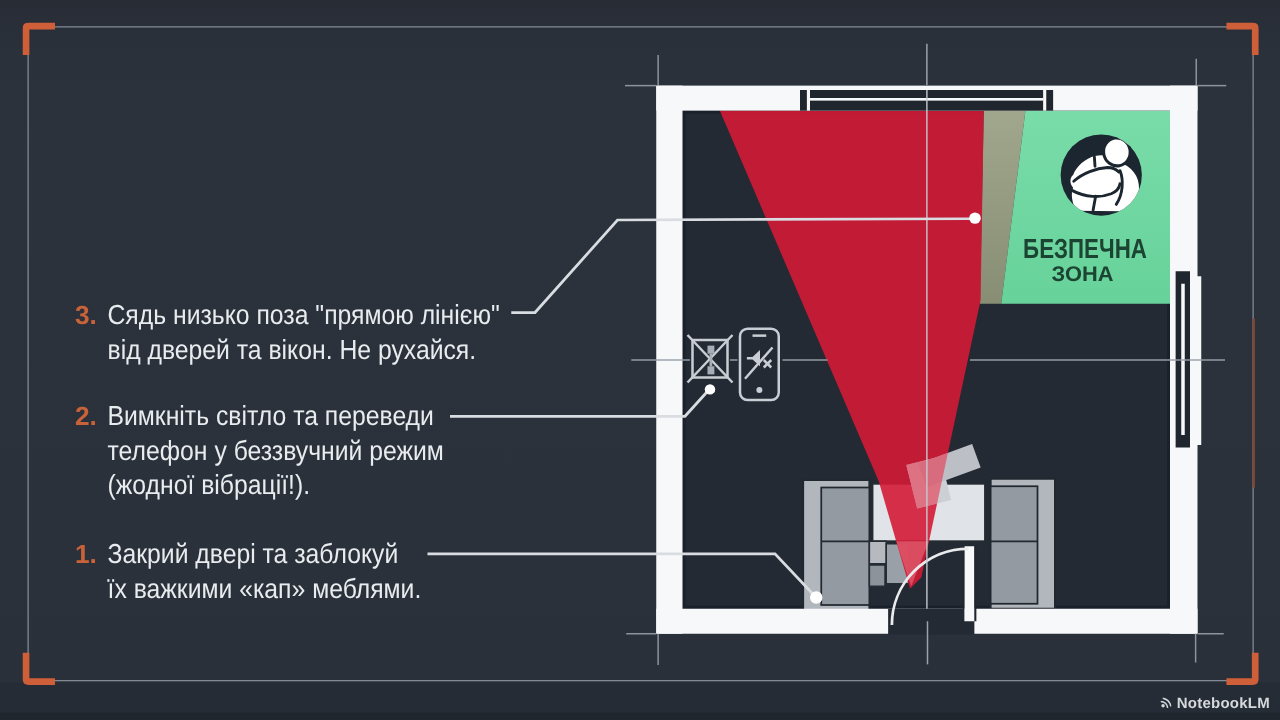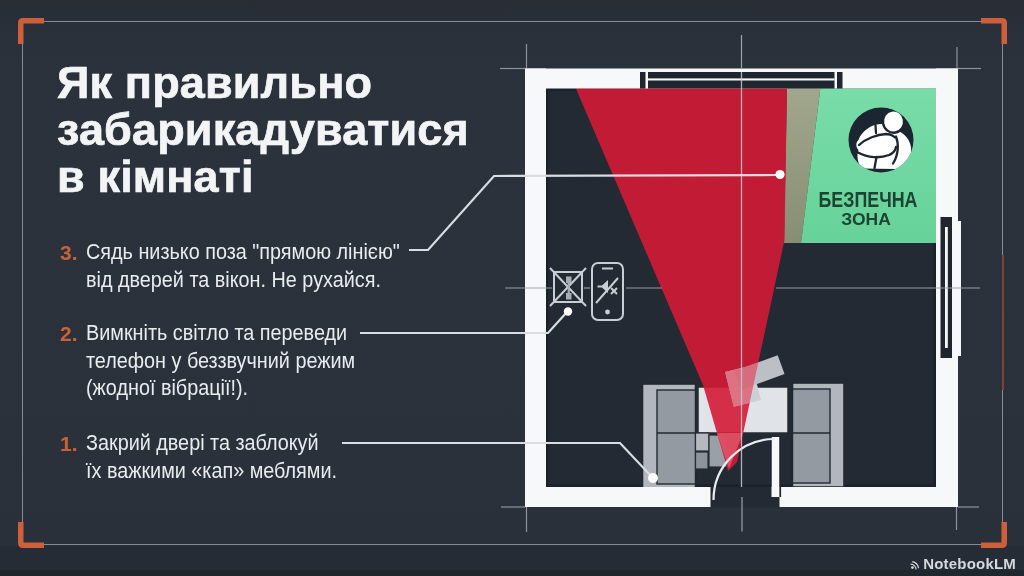--- a/index.html
+++ b/index.html
@@ -4,21 +4,21 @@
 #stage{position:relative;width:1024px;height:576px;background:linear-gradient(180deg,#272c35 0px,#2b313b 42px,#2c323c 120px,#2b313b 470px,#293039 546px);overflow:hidden;font-family:"Liberation Sans",sans-serif}
 .bgband1{position:absolute;left:0;top:546px;width:1024px;height:30px;background:#262c35}
 .bgband2{position:absolute;left:0;top:570px;width:1024px;height:6px;background:#20262e}
 .fline{position:absolute;background:#828b96}
 .brk{position:absolute;width:26px;height:26px}
 .title{position:absolute;left:57px;top:59px;color:#f2f4f6;font-weight:bold;font-size:45px;line-height:47px;white-space:nowrap;letter-spacing:0.15px;-webkit-text-stroke:0.7px #f2f4f6}
 .step{position:absolute;color:#e9ecef;font-size:22px;line-height:27.5px}
 .step .txt{transform:scaleX(0.90);transform-origin:0 0;white-space:nowrap}
 .step .num{position:absolute;color:#c96239;font-weight:bold;font-size:21px}
 .step .txt{display:block}
-#nlm{position:absolute;right:8px;top:555px;color:#d5d9dd;font-size:15px;font-weight:bold;letter-spacing:0.2px}
+#nlm{position:absolute;right:8px;top:555px;color:#d5d9dd;font-size:12px;font-weight:bold;letter-spacing:0.2px}
 </style></head>
 <body>
 <div id="stage">
   <div class="bgband1"></div>
     <div class="bgband2"></div>
 
   <div class="fline" style="left:43px;top:20.5px;width:939px;height:1.3px"></div>
   <div class="fline" style="left:43px;top:543.5px;width:939px;height:1.3px"></div>
   <div class="fline" style="left:21.5px;top:44px;width:1.3px;height:479px"></div>
   <div class="fline" style="left:1001.5px;top:44px;width:1.3px;height:479px"></div>
@@ -30,21 +30,20 @@
   <svg class="brk" style="left:981px;top:17.5px" viewBox="0 0 26 26">
       <path d="M0,0 L21,0 Q26,0 26,5 L26,26 L20.5,26 L20.5,5.5 L0,5.5 Z" fill="#cf5f38"></path>
     </svg>
   <svg class="brk" style="left:17.5px;top:521.5px" viewBox="0 0 26 26">
       <path d="M0,0 L5.5,0 L5.5,20.5 L26,20.5 L26,26 L5,26 Q0,26 0,21 Z" fill="#cf5f38"></path>
     </svg>
   <svg class="brk" style="left:981px;top:521.5px" viewBox="0 0 26 26">
       <path d="M26,0 L26,21 Q26,26 21,26 L0,26 L0,20.5 L20.5,20.5 L20.5,0 Z" fill="#cf5f38"></path>
     </svg>
 
-  <div class="title">Як правильно<br>забарикадуватися<br>в кімнаті</div>
 
   <div class="step" style="left:60px;top:238px;width:380px">
       <span class="num" style="left:0;top:1px">3.</span>
       <span class="txt" style="margin-left:26px">Сядь низько поза "прямою лінією"<br>від дверей та вікон. Не рухайся.</span>
     </div>
   <div class="step" style="left:60px;top:319px;width:380px">
       <span class="num" style="left:0;top:1px">2.</span>
       <span class="txt" style="margin-left:26px">Вимкніть світло та переведи<br>телефон у беззвучний режим<br>(жодної вібрації!).</span>
     </div>
   <div class="step" style="left:60px;top:429px;width:380px">

